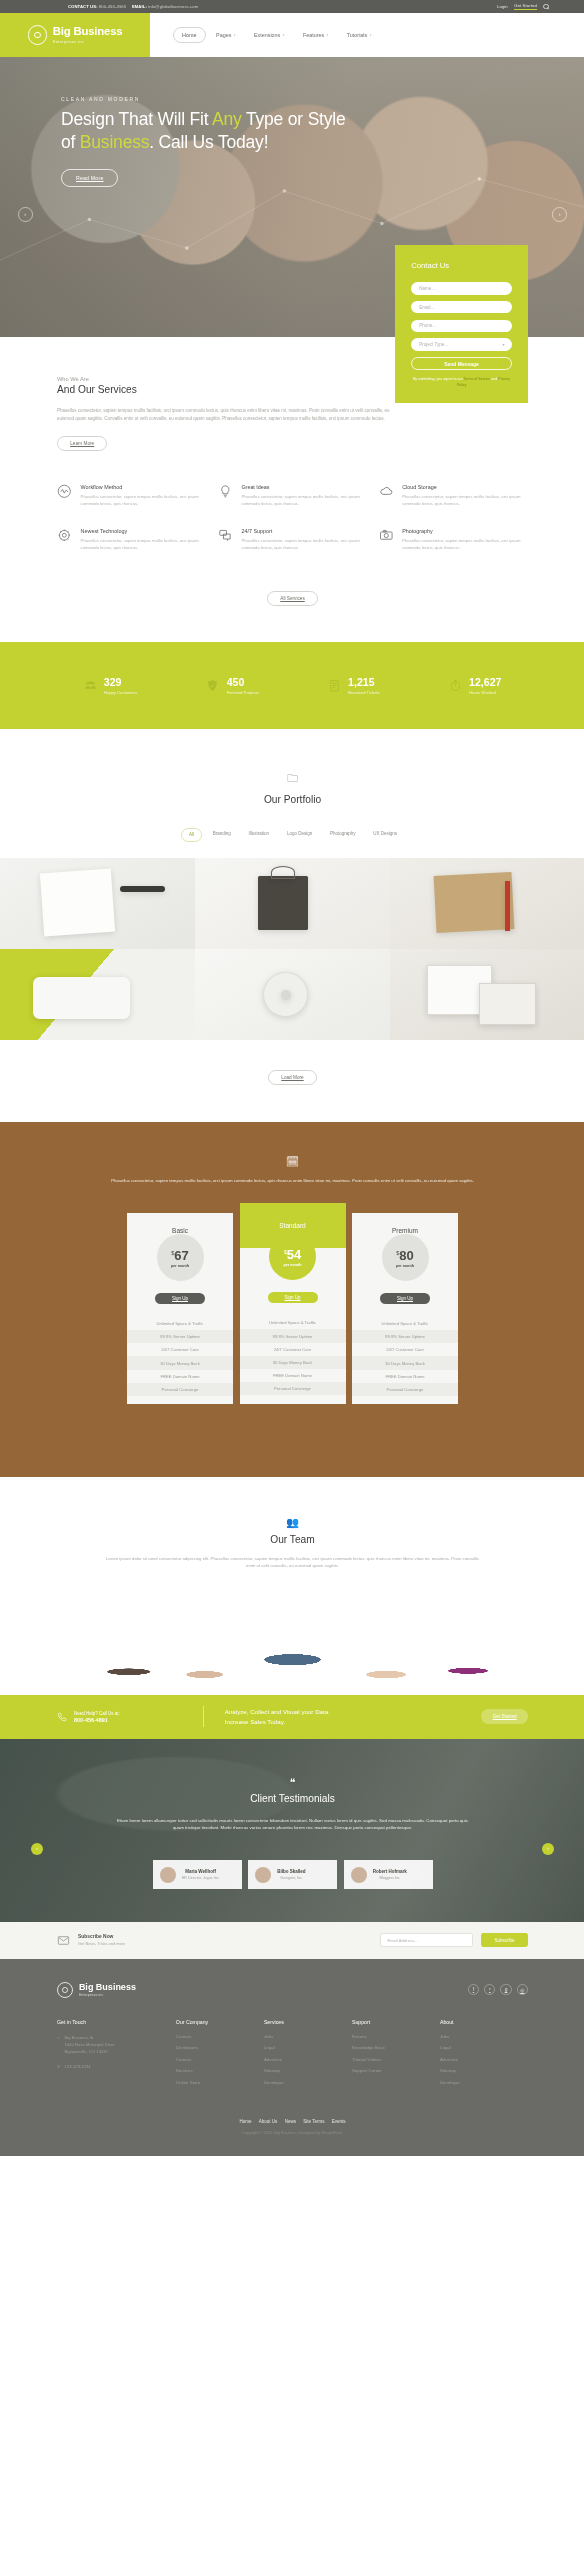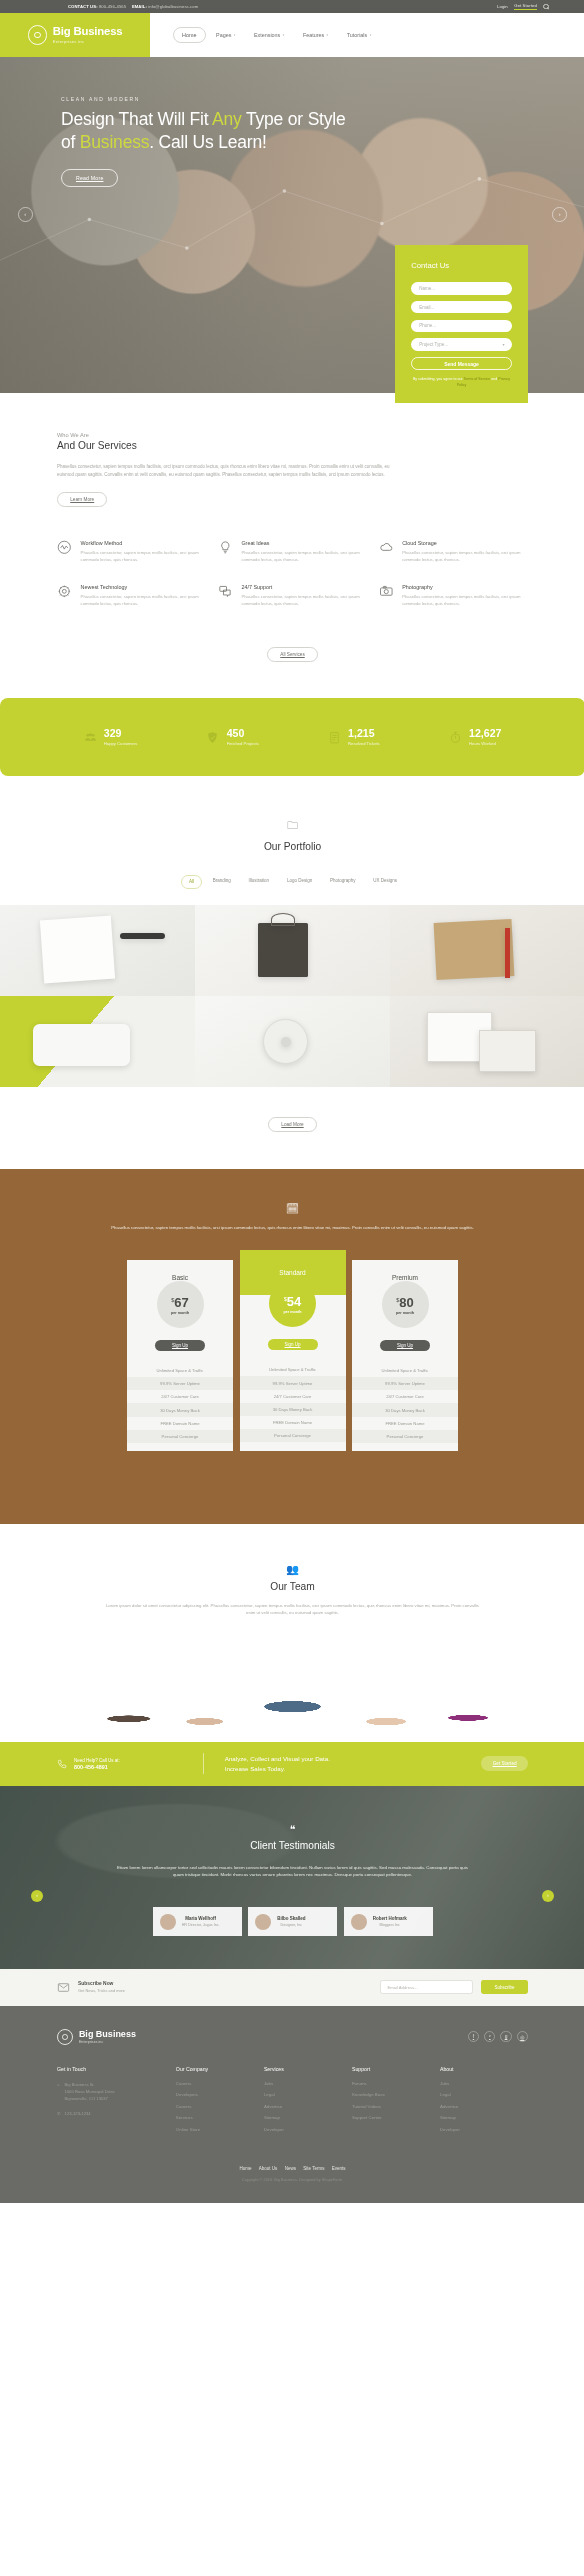--- a/index.html
+++ b/index.html
@@ -49,21 +49,21 @@
   .nav { display: flex; align-items: center; gap: 2.4px; padding-left: 23px; }
   .nav a {
     color: #6f6f6f; font-size: 5.4px; text-decoration: none;
     padding: 4.1px 8.1px; display: flex; align-items: center; gap: 2.4px;
   }
   .nav a.active { border: 0.8px solid #d7d7d2; border-radius: 9.7px; color: #5d5d5d; }
   .caret { font-size: 3.2px; color: #b5b5b0; }
 
   
   .hero {
-    height: 336px; position: relative; overflow: hidden;
+    height: 280px; position: relative; overflow: hidden;
     background:
       radial-gradient(circle at 18% 40%, #cfc9bb 0 73px, transparent 75px),
       radial-gradient(circle at 33% 52%, #e0c9b2 0 61px, transparent 63px),
       radial-gradient(circle at 52% 45%, #cbb49e 0 77px, transparent 80px),
       radial-gradient(circle at 72% 38%, #d9c3ac 0 65px, transparent 68px),
       radial-gradient(circle at 88% 55%, #c6ab93 0 69px, transparent 71px),
       linear-gradient(170deg, #b6b3a5 0%, #a59d8f 45%, #8f8a7f 100%);
   }
   .hero:before {
     content:""; position:absolute; inset:0;
@@ -119,22 +119,22 @@
   .svcgrid { display:grid; grid-template-columns: repeat(3, 1fr); gap: 21px 11.4px; margin-top: 32.5px; }
   .svc { display:flex; gap: 9px; }
   .svc-ico { width: 14.6px; height: 14.6px; flex: 0 0 14.6px; color:#6d6d68; }
   .svc-ico svg { width: 100%; height: 100%; display:block; }
   .svc h4 { font-size: 5.4px; color: #4a4a46; font-weight: normal; margin-bottom: 3.2px;}
   .svc p { font-size: 4.2px; color: #b3b3ae; line-height: 7px; }
   .allsvc { text-align:center; margin-top: 28px; }
 
   
   .stats {
-    margin-top: 36px; background: #c3d230; height: 78px;
-    display:flex; align-items:center; justify-content: space-around; padding: 12px 49px; border-radius: 8px;
+    margin-top: 36px; background: #c3d230; height: 87px;
+    display:flex; align-items:center; justify-content: space-around; padding: 12px 49px;
   }
   .stat { display:flex; align-items:center; gap: 7.3px; }
   .stat .si { width: 13px; height: 13px; color:#aebd2a; }
   .stat .si svg { width:100%; height:100%; display:block;}
   .stat .sn { color:#fff; font-size: 10.6px; font-weight: bold; line-height: 11.4px; }
   .stat .sl { color:#f2f5d9; font-size: 4.2px; margin-top: 1.6px;}
 
   
   .center { text-align: center; }
   .sec-ico { font-size: 10.6px; color:#5a5a55; margin-bottom: 4.9px; }
@@ -320,21 +320,21 @@
       <circle cx="110" cy="200" r="2.2" fill="#fff"></circle>
         <circle cx="230" cy="235" r="2.2" fill="#fff"></circle>
       <circle cx="350" cy="165" r="2.2" fill="#fff"></circle>
         <circle cx="470" cy="205" r="2.2" fill="#fff"></circle>
       <circle cx="590" cy="150" r="2.2" fill="#fff"></circle>
     </svg>
     <div class="hero-content">
       <div class="eyebrow">CLEAN AND MODERN</div>
       <h1>
         <span>Design That Will Fit </span><span class="hl">Any</span><span> Type or Style</span><br>
-        <span>of </span><span class="hl">Business</span><span>. Call Us Learn!</span>
+        <span>of </span><span class="hl">Business</span><span>. Call Us Today!</span>
       </h1>
       <a class="btn-ghost" href="#">Read More</a>
     </div>
     <div class="arrow-l">‹</div>
     <div class="arrow-r">›</div>
   </div>
 
   <div class="contact-card">
     <h3>Contact Us</h3>
     <div class="cfield">

